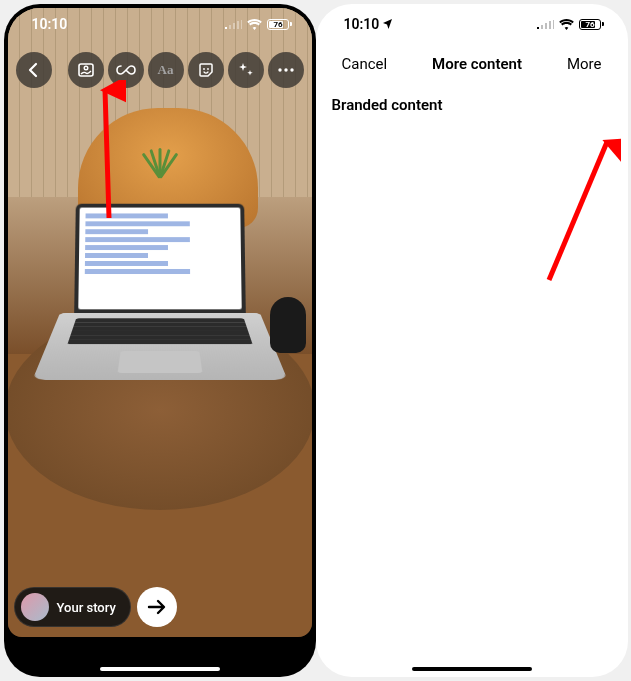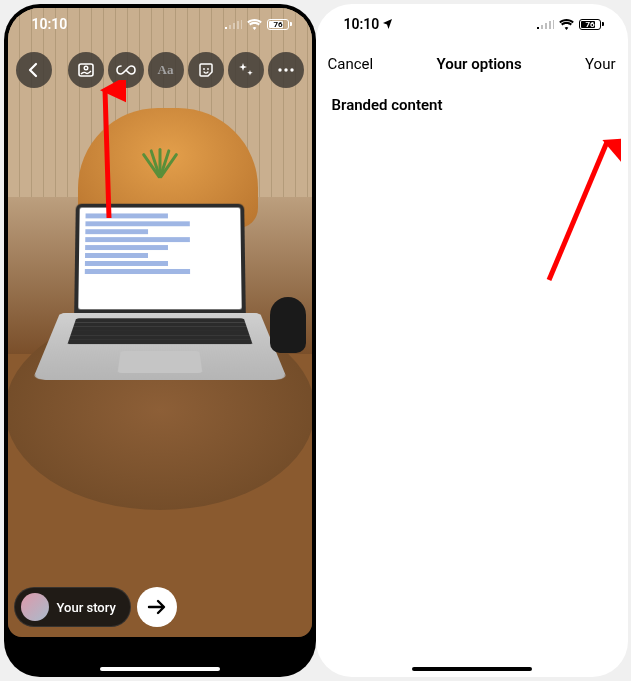--- a/index.html
+++ b/index.html
@@ -57,21 +57,21 @@
   .pill { height: 40px; border-radius: 20px; background: rgba(20,20,20,0.9); display: flex; align-items: center; padding: 0 14px 0 6px; color: #fff; font-size: 13px; font-weight: 500; gap: 8px; border: 1px solid rgba(255,255,255,0.1); }
   .pill .av { width: 28px; height: 28px; border-radius: 50%; background: #aaa; display: flex; align-items: center; justify-content: center; font-size: 14px; }
   .pill .av.green { background: #1fb954; }
   .pill .av.green svg { width: 14px; height: 14px; fill: #fff; }
   .send-btn { width: 40px; height: 40px; border-radius: 50%; background: #fff; display: flex; align-items: center; justify-content: center; flex-shrink: 0; }
   .home-ind { position: absolute; bottom: 6px; left: 50%; transform: translateX(-50%); width: 120px; height: 4px; border-radius: 3px; }
   .phone-left .home-ind { background: #fff; }
   .phone-right .home-ind { background: #000; }
 
   
-  .nav-row { height: 40px; display: flex; align-items: center; justify-content: space-between; padding: 0 12px; font-size: 15px; }
+  .nav-row { height: 40px; display: flex; align-items: center; justify-content: space-between; padding: 0 26px; font-size: 15px; }
   .nav-title { font-weight: 600; }
   .nav-link { font-weight: 400; }
   .section { padding: 12px 16px 0 16px; }
   .section-title { font-size: 15px; font-weight: 600; margin-bottom: 2px; }
   .row-item { display: flex; align-items: center; justify-content: space-between; font-size: 14px; height: 32px; }
   .toggle { width: 42px; height: 24px; border-radius: 12px; background: #dcdcdc; position: relative; }
   .toggle-knob { position: absolute; top: 2px; left: 2px; width: 20px; height: 20px; border-radius: 50%; background: #fff; box-shadow: 0 1px 3px rgba(0,0,0,0.25); }
 
 </style>
 </head>
@@ -222,22 +222,22 @@
               <div class="battery-fill" style="background:#000"></div>
               <span class="battery-text">76</span>
             </div>
           <div class="battery-tip"></div>
         </div>
       </div>
     </div>
 
     <div class="nav-row">
       <span class="nav-link">Cancel</span>
-      <span class="nav-title">Your options</span>
-      <span class="nav-link">Your</span>
+      <span class="nav-title">More content</span>
+      <span class="nav-link">More</span>
     </div>
 
     <div class="section">
       <div class="section-title">Branded content</div>
     </div>
 
     <svg class="red-arrow" style="top:128px;left:225px" width="80" height="150" viewBox="0 0 80 150">
       <defs>
           <marker id="ah2" markerWidth="7" markerHeight="8" refX="3.5" refY="1" orient="auto">
             <path d="M0 7L3.5 0L7 7z" fill="#ff0000"></path>

